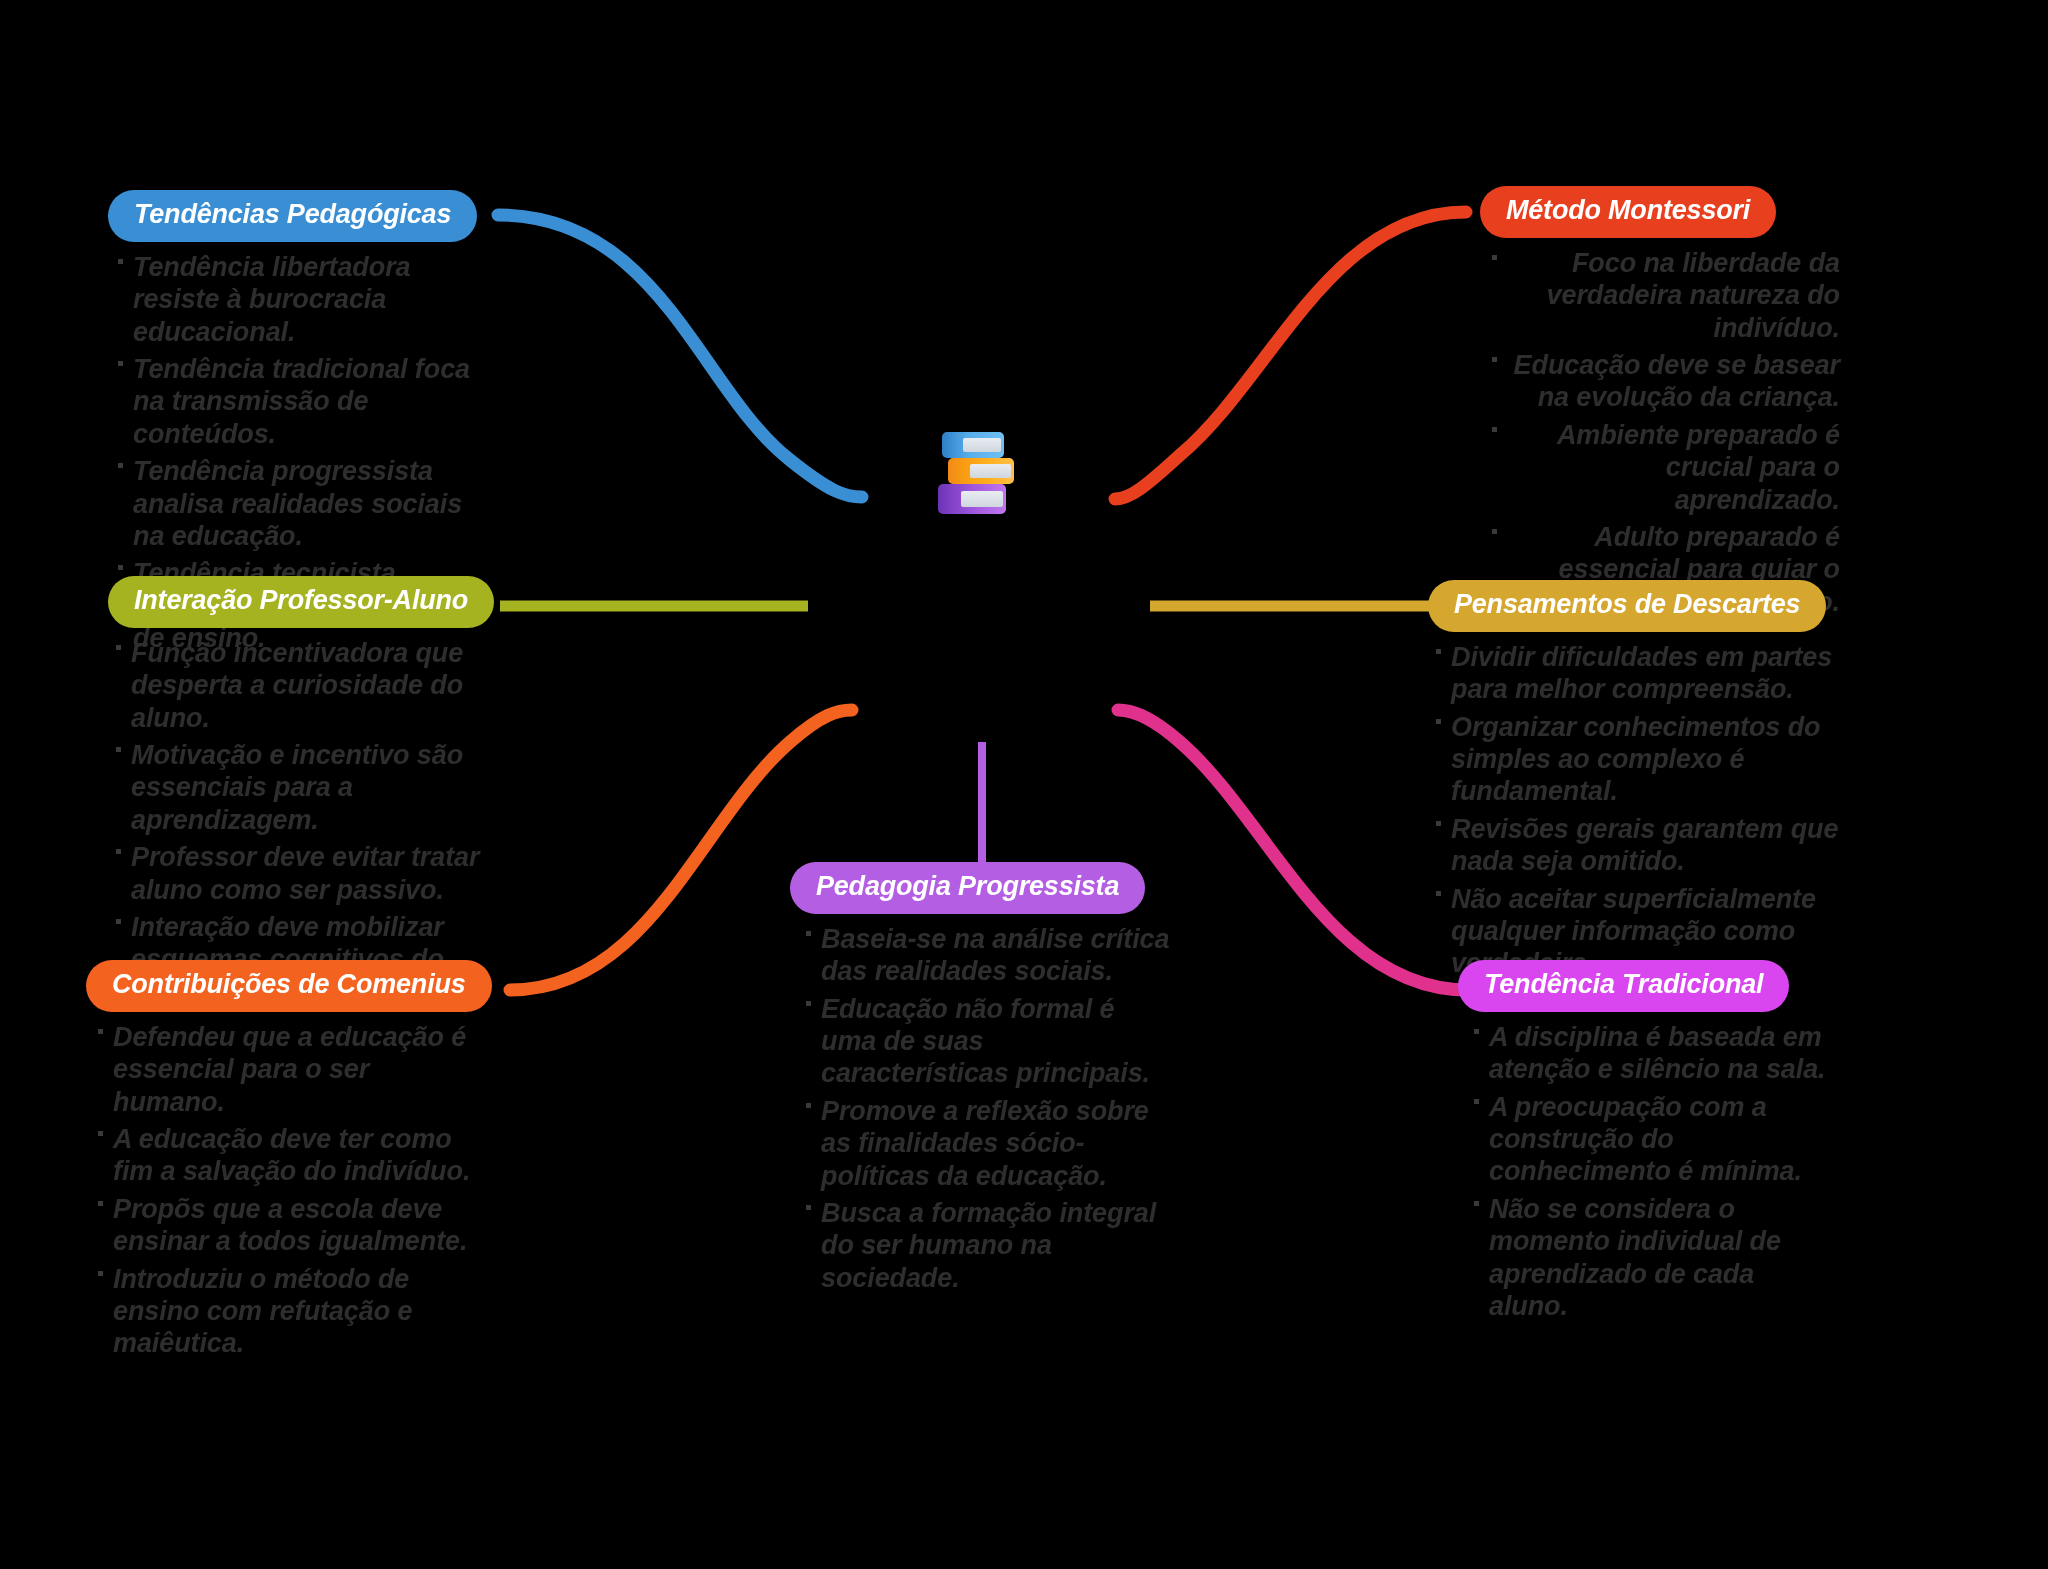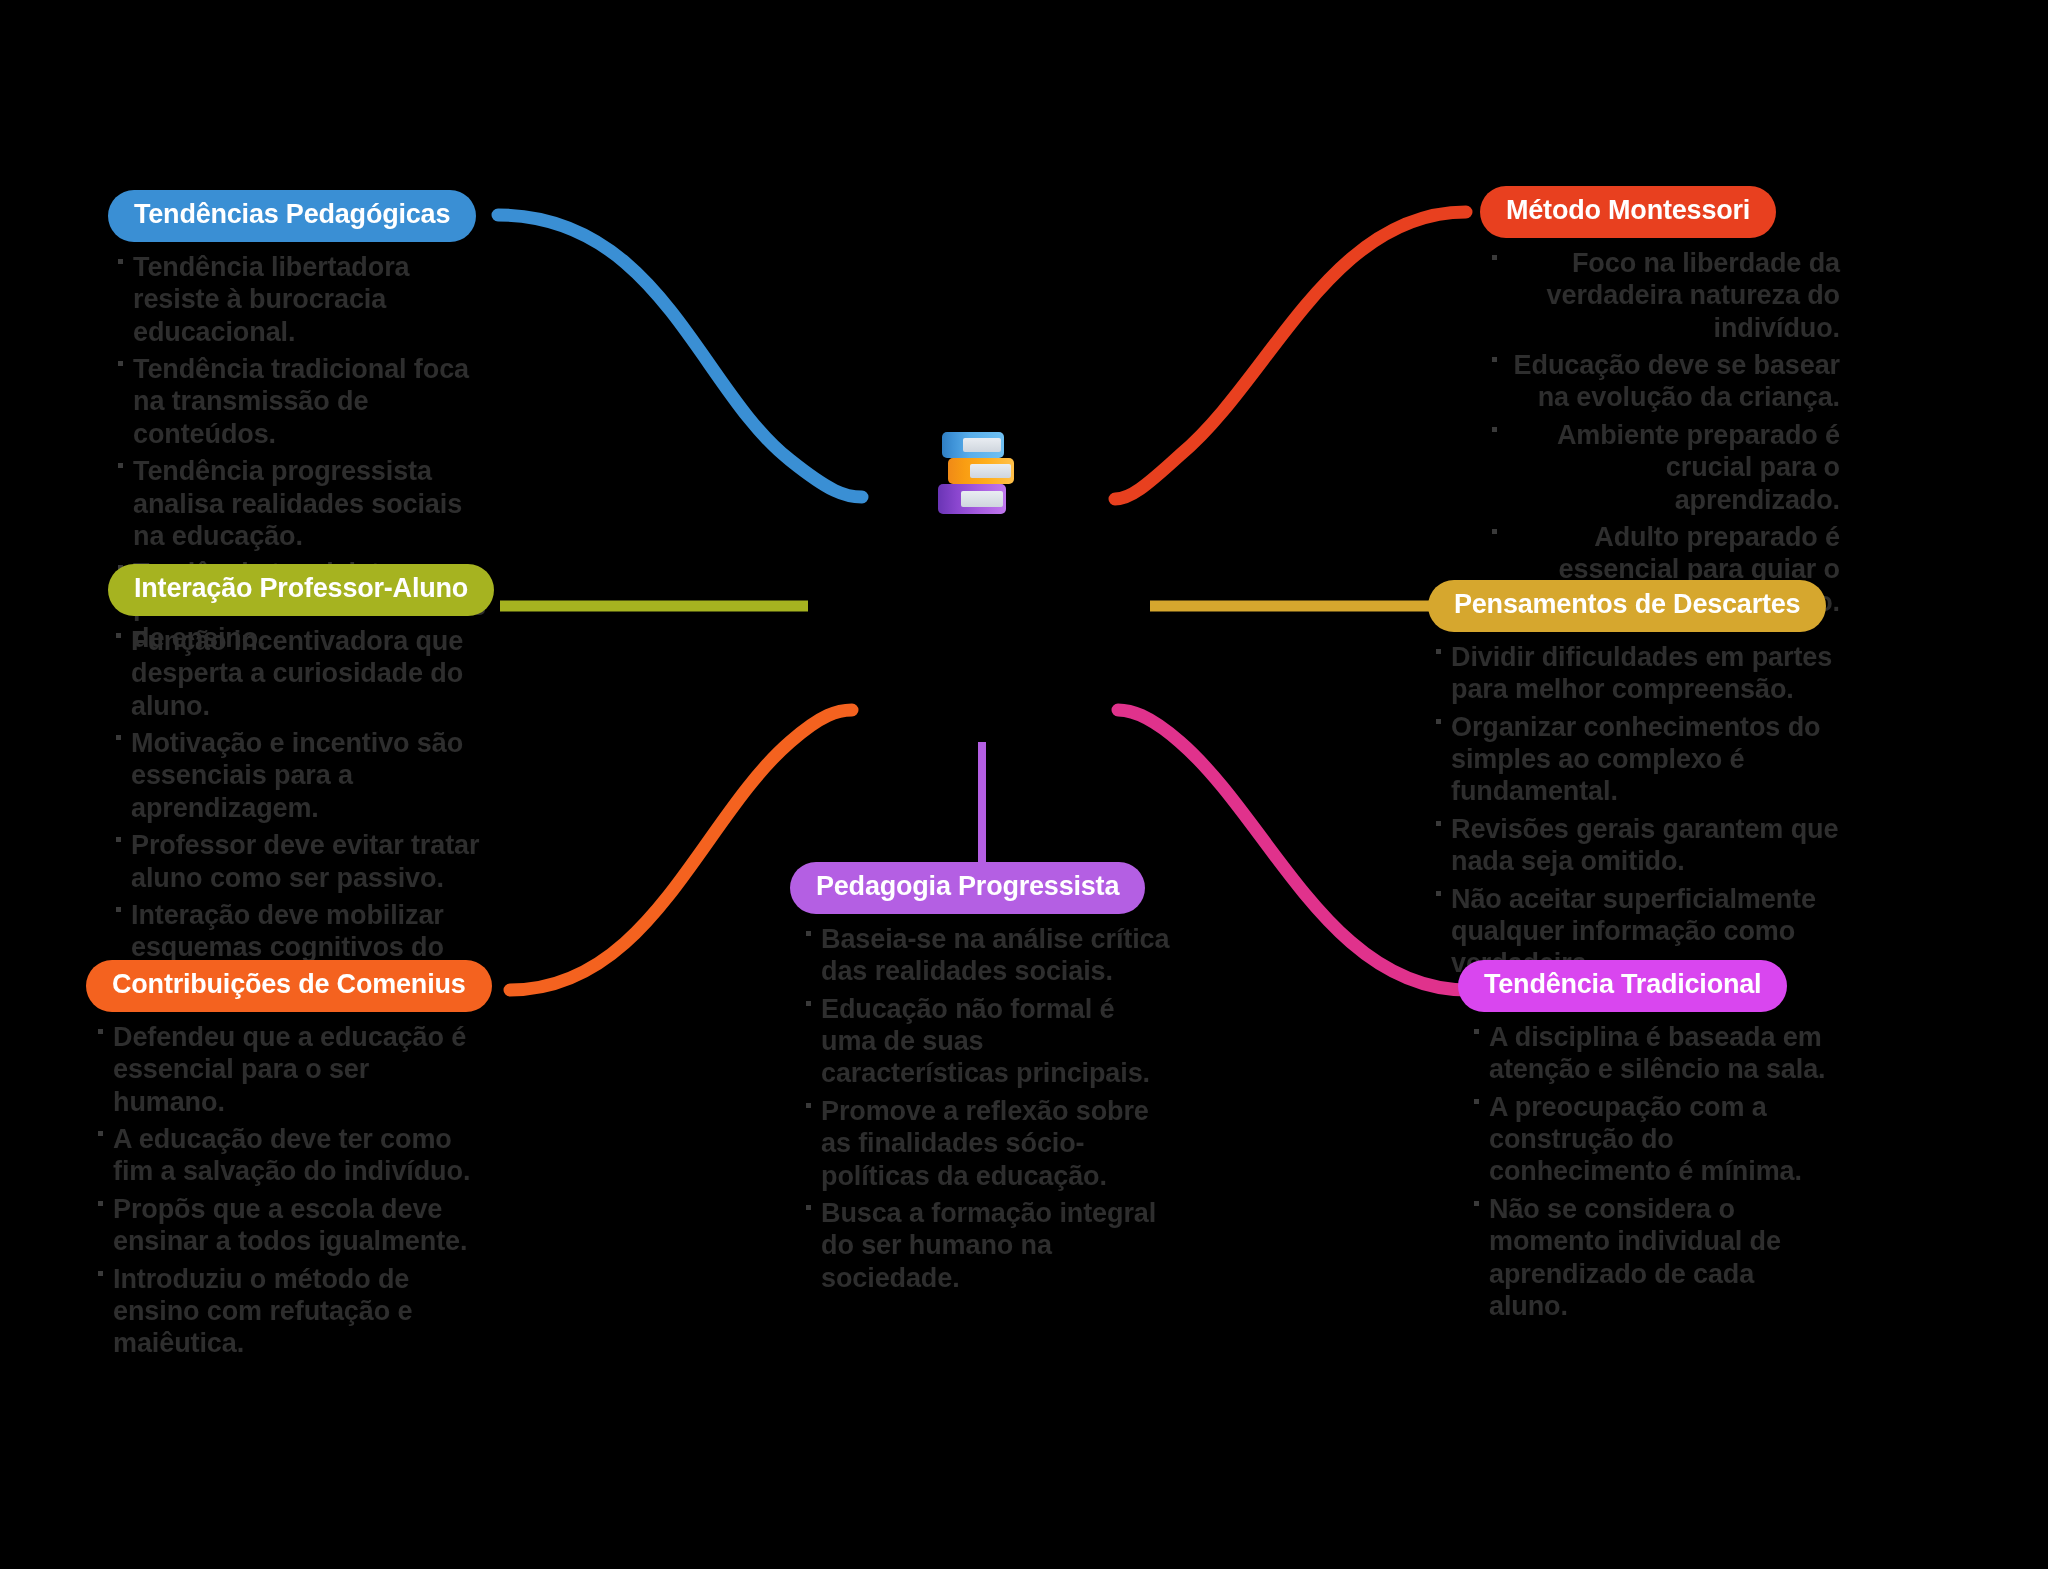--- a/index.html
+++ b/index.html
@@ -1,19 +1,19 @@
 <!DOCTYPE html>
 <html><head>
 <meta charset="utf-8">
 <style>
   html,body{margin:0;padding:0;background:#000;}
   body{width:2048px;height:1569px;position:relative;overflow:hidden;
        font-family:"Liberation Sans","DejaVu Sans",sans-serif;}
 
-  #canvas{position:absolute;inset:0;width:2048px;height:1191px;}
+  #canvas{position:absolute;inset:0;width:2048px;height:1191px;font-style:italic;}
 
   svg.wires{position:absolute;left:0;top:0;width:2048px;height:1569px;pointer-events:none;}
 
   .node{position:absolute;}
 
   .badge{
     display:inline-block;
     border-radius:999px;
     color:#ffffff;
     font-weight:bold;
@@ -47,21 +47,21 @@
     background:#3a3a3a;
   }
 
   
   #n-tendencias{left:108px;top:190px;width:380px;}
   #n-tendencias ul{margin-left:6px;}
 
   #n-montessori{left:1480px;top:186px;width:360px;}
   #n-montessori ul{margin-left:8px;text-align:right;}
 
-  #n-interacao{left:108px;top:564px;width:400px;}
+  #n-interacao{left:108px;top:576px;width:400px;}
   #n-interacao ul{margin-left:4px;}
 
   #n-descartes{left:1428px;top:580px;width:420px;}
   #n-descartes ul{margin-left:4px;}
 
   #n-comenius{left:86px;top:960px;width:400px;}
   #n-comenius ul{margin-left:8px;}
 
   #n-progressista{left:790px;top:862px;width:380px;}
   #n-progressista ul{margin-left:12px;}

